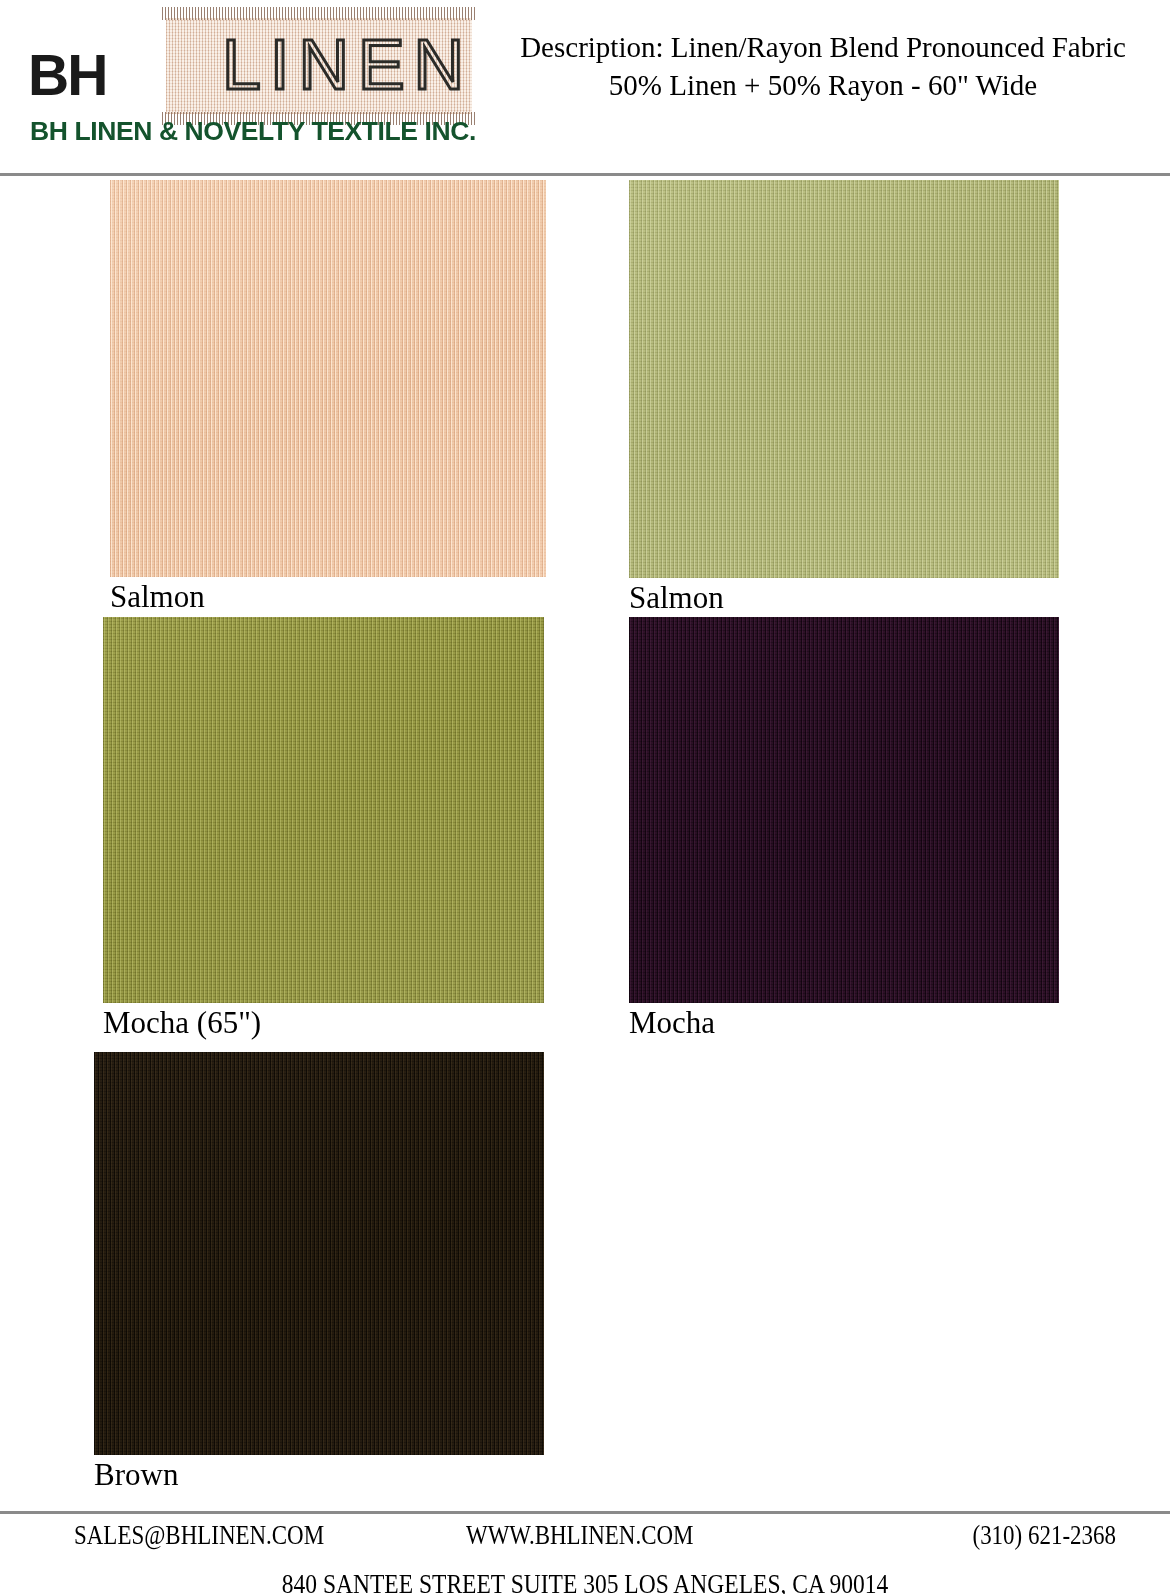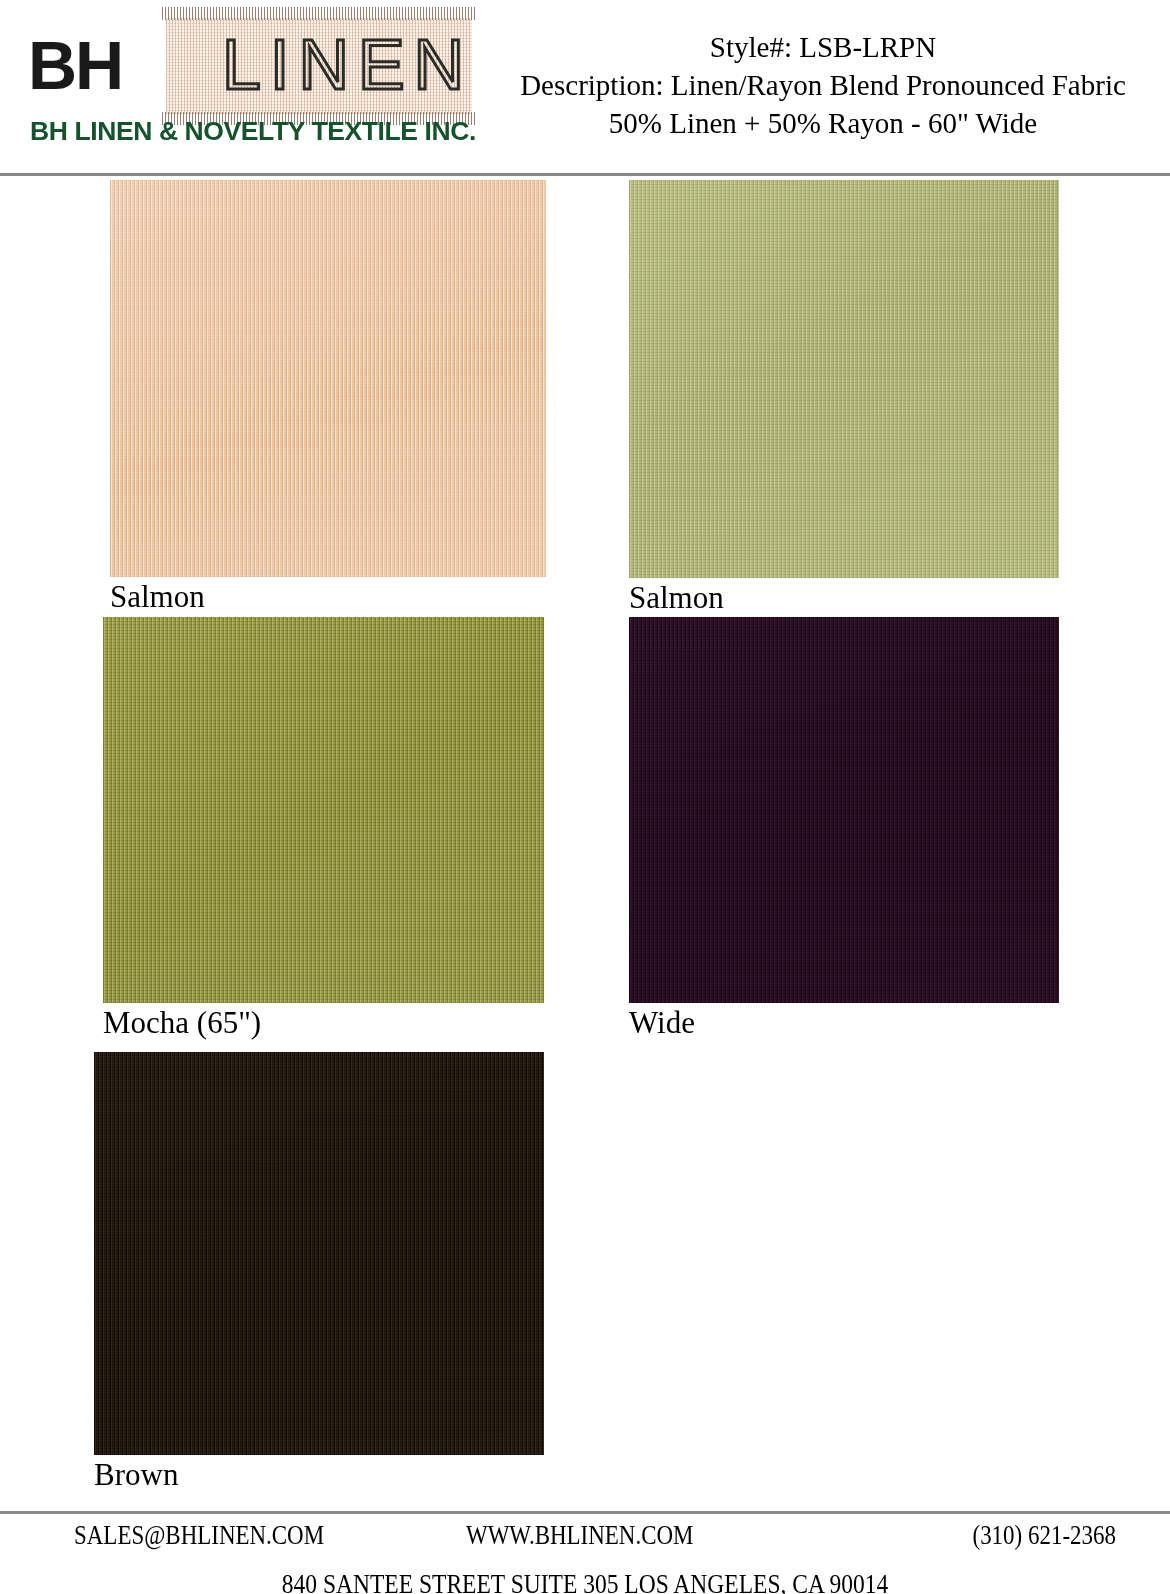--- a/index.html
+++ b/index.html
@@ -30,24 +30,24 @@
     left: 18px;
     top: 8px;
     width: 455px;
     height: 140px;
   }
 
   
   #logo-bh {
     position: absolute;
     left: 10px;
-    top: 20px;
+    top: 30px;
     font-family: "Liberation Sans", "DejaVu Sans", sans-serif;
     font-weight: 700;
-    font-size: 68px;
+    font-size: 57px;
     letter-spacing: -2px;
     line-height: 74px;
     color: #1a1a1a;
     z-index: 3;
   }
 
   
   #logo-linen-patch {
     position: absolute;
     left: 148px;
@@ -328,21 +328,20 @@
 <div id="header">
 
   <div id="logo-block">
     <div id="logo-linen-patch"></div>
     <div id="logo-bh">BH</div>
     <div id="logo-linen-word">LINEN</div>
     <div id="logo-tagline">BH LINEN &amp; NOVELTY TEXTILE INC.</div>
   </div>
 
   <div id="header-info">
-    <div>Style#: LSB-LRPN</div>
     <div>Description: Linen/Rayon Blend Pronounced Fabric</div>
     <div>50% Linen + 50% Rayon - 60" Wide</div>
   </div>
 
   <div id="header-rule"></div>
 </div>
 
 <div id="cell-salmon" class="swatch-cell">
   <div class="swatch-img fab-salmon"></div>
   <div class="swatch-label">Salmon</div>
@@ -353,21 +352,21 @@
   <div class="swatch-label">Salmon</div>
 </div>
 
 <div id="cell-mocha" class="swatch-cell">
   <div class="swatch-img fab-mocha"></div>
   <div class="swatch-label">Mocha (65")</div>
 </div>
 
 <div id="cell-berry" class="swatch-cell">
   <div class="swatch-img fab-berry"></div>
-  <div class="swatch-label">Wide</div>
+  <div class="swatch-label">Mocha</div>
 </div>
 
 <div id="cell-brown" class="swatch-cell">
   <div class="swatch-img fab-brown"></div>
   <div class="swatch-label">Brown</div>
 </div>
 
 <div id="footer-rule"></div>
 <div id="footer">
   <div id="footer-row1">

